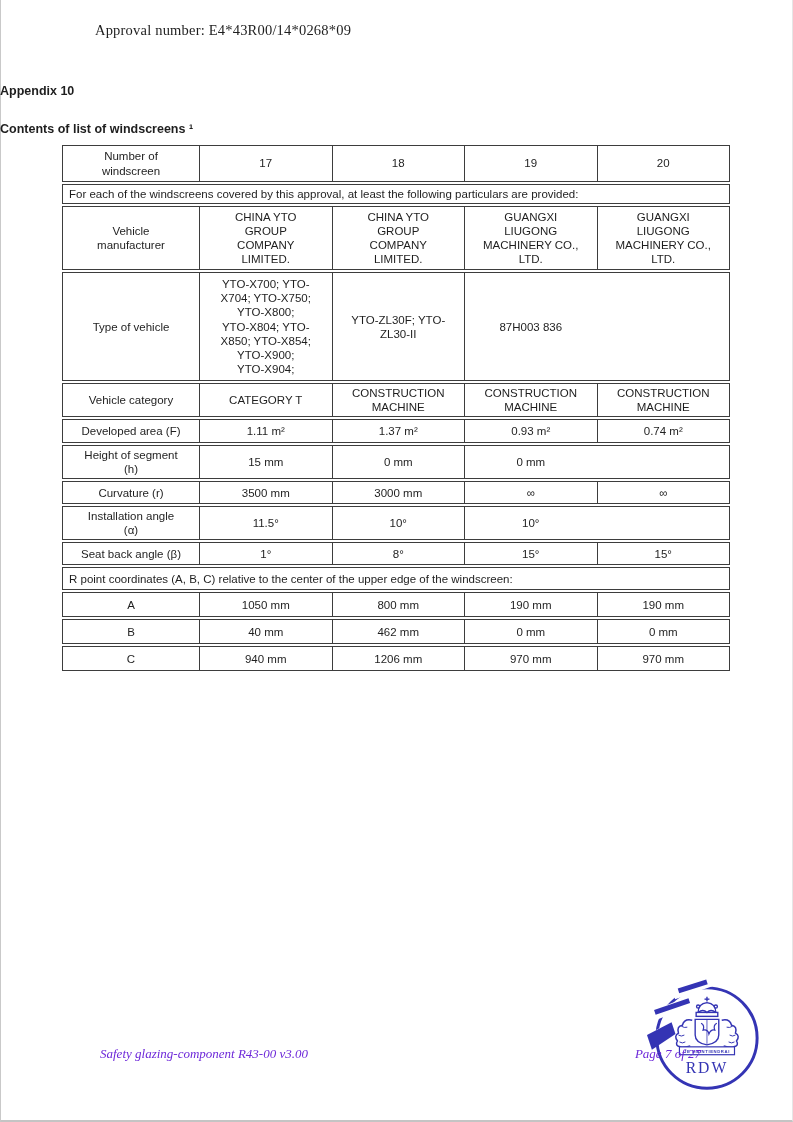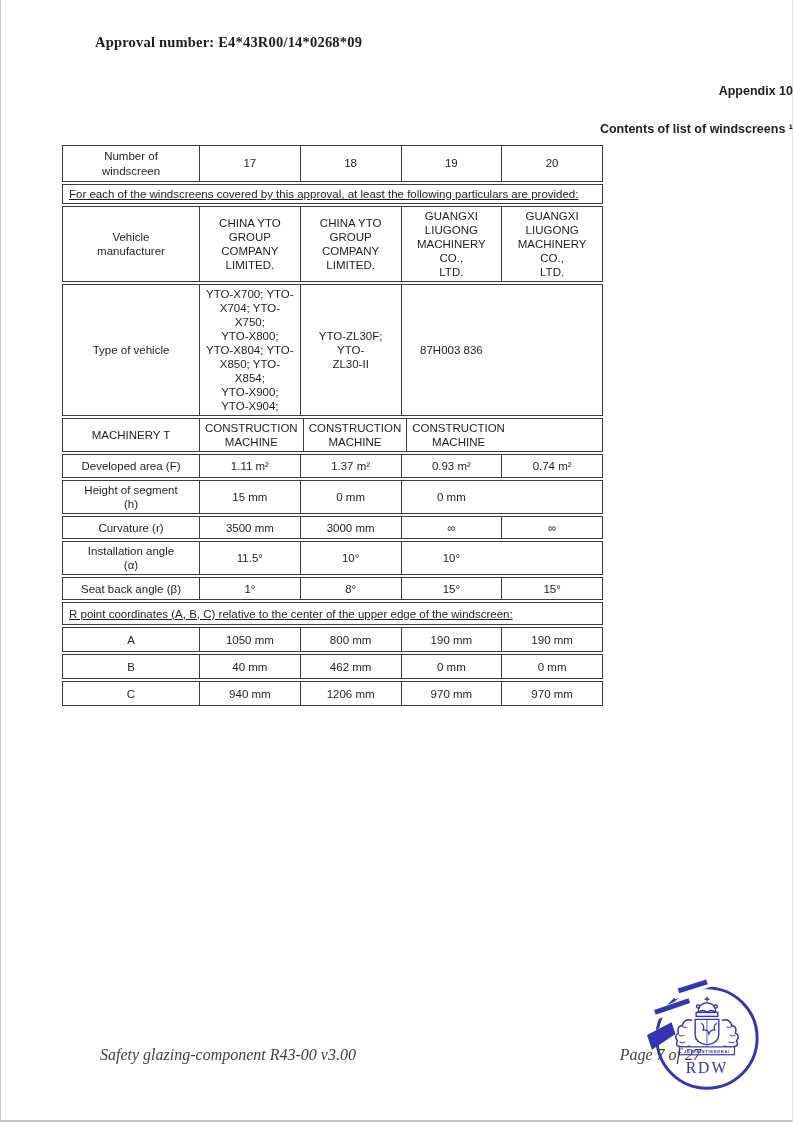--- a/index.html
+++ b/index.html
@@ -5,62 +5,62 @@
   html,body{margin:0;padding:0;}
   body{
     width:793px;height:1122px;position:relative;background:#ffffff;
     font-family:"Liberation Sans",sans-serif;color:#1e1e1e;overflow:hidden;
   }
   .page-frame{
     position:absolute;inset:0;pointer-events:none;
     border-left:1px solid #c9c9c9;border-bottom:2px solid #c4c4c4;border-right:1px solid #e6e6e6;
   }
   .approval-line{
-    position:absolute;left:95px;top:34px;
-    font-family:"Liberation Serif",serif;font-weight:bold;font-size:14.5px;
+    position:absolute;left:95px;top:22px;
+    font-family:"Liberation Serif",serif;font-weight:normal;font-size:14.5px;
     letter-spacing:.2px;
   }
   .heading{
-    position:absolute;left:0;width:100%;text-align:right;
+    position:absolute;left:0;width:100%;text-align:left;
     font-weight:bold;font-size:12.5px;
   }
   #appendix-title{top:84px;}
   #doc-subtitle{top:122px;}
 
-  .doc-table{position:absolute;left:62px;top:145px;width:541px;font-size:11.5px;}
+  .doc-table{position:absolute;left:62px;top:145px;width:668px;font-size:11.5px;}
   .trow{
     display:grid;grid-template-columns:136px 1fr 1fr 1fr 1fr;
     border:1px solid #3d3d3d;margin-bottom:2px;background:#fff;
   }
   .trow.full{grid-template-columns:1fr;}
   .cell{
     display:flex;align-items:center;justify-content:center;text-align:center;
     padding:2px 5px;border-left:1px solid #3d3d3d;white-space:pre-line;
     line-height:1.22;min-height:var(--h,16px);box-sizing:border-box;
   }
   .cell:first-child{border-left:none;}
-  .cell.left{justify-content:flex-start;text-align:right;padding-left:6px;text-decoration:underline;}
+  .cell.left{justify-content:flex-start;text-align:right;padding-left:6px;}
 
   .row-header{--h:35px;}
   .row-intro{--h:17px;}
   .row-manufacturer{--h:62px;}
   .row-type{--h:107px;}
   .row-category{--h:28px;}
   .row-developed{--h:22px;}
   .row-hsegment{--h:31px;}
   .row-curvature{--h:21px;}
   .row-install{--h:30px;}
   .row-seatback{--h:21px;}
   .row-rpoint{--h:21px;}
   .row-coord{--h:23px;}
 
   .doc-footer{
     position:absolute;left:100px;right:92px;top:1046px;
     display:flex;justify-content:space-between;
-    font-family:"Liberation Serif",serif;font-style:italic;font-size:16px;color:#404040;
+    font-family:"Liberation Serif",serif;font-style:italic;font-size:13px;color:#6d28d9;
   }
   .rdw-logo{position:absolute;left:646px;top:979px;width:118px;height:118px;}
 </style>
 </head>
 <body>
 
 <div class="page-frame"></div>
 
 <div class="approval-line">
   <span>Approval number:</span>
@@ -115,21 +115,22 @@
 YTO-X804; YTO-
 X850; YTO-X854;
 YTO-X900;
 YTO-X904;</div>
     <div class="cell">YTO-ZL30F; YTO-
 ZL30-II</div>
     <div class="cell">87H003 836</div>
   </div>
 
   <div class="trow row-category">
-    <div class="cell">MACHINERY T</div>
+    <div class="cell">Vehicle category</div>
+    <div class="cell">CATEGORY T</div>
     <div class="cell">CONSTRUCTION
 MACHINE</div>
     <div class="cell">CONSTRUCTION
 MACHINE</div>
     <div class="cell">CONSTRUCTION
 MACHINE</div>
   </div>
 
   <div class="trow row-developed">
     <div class="cell">Developed area (F)</div>

